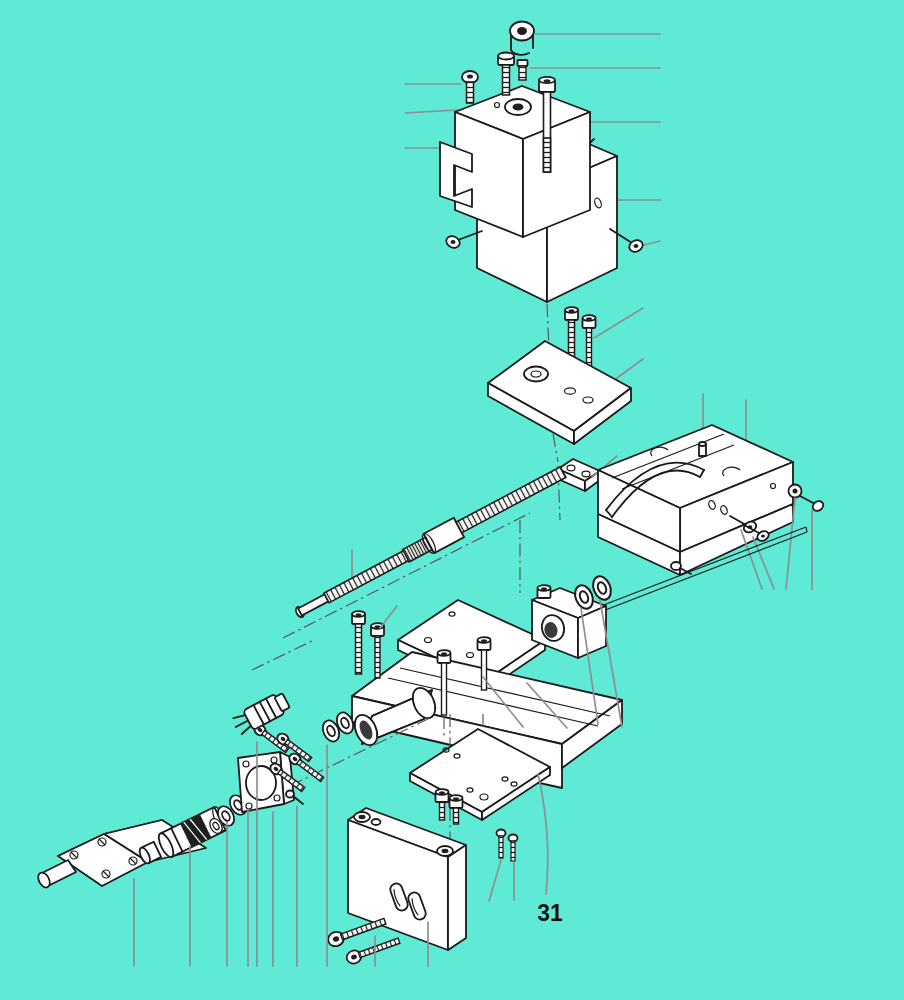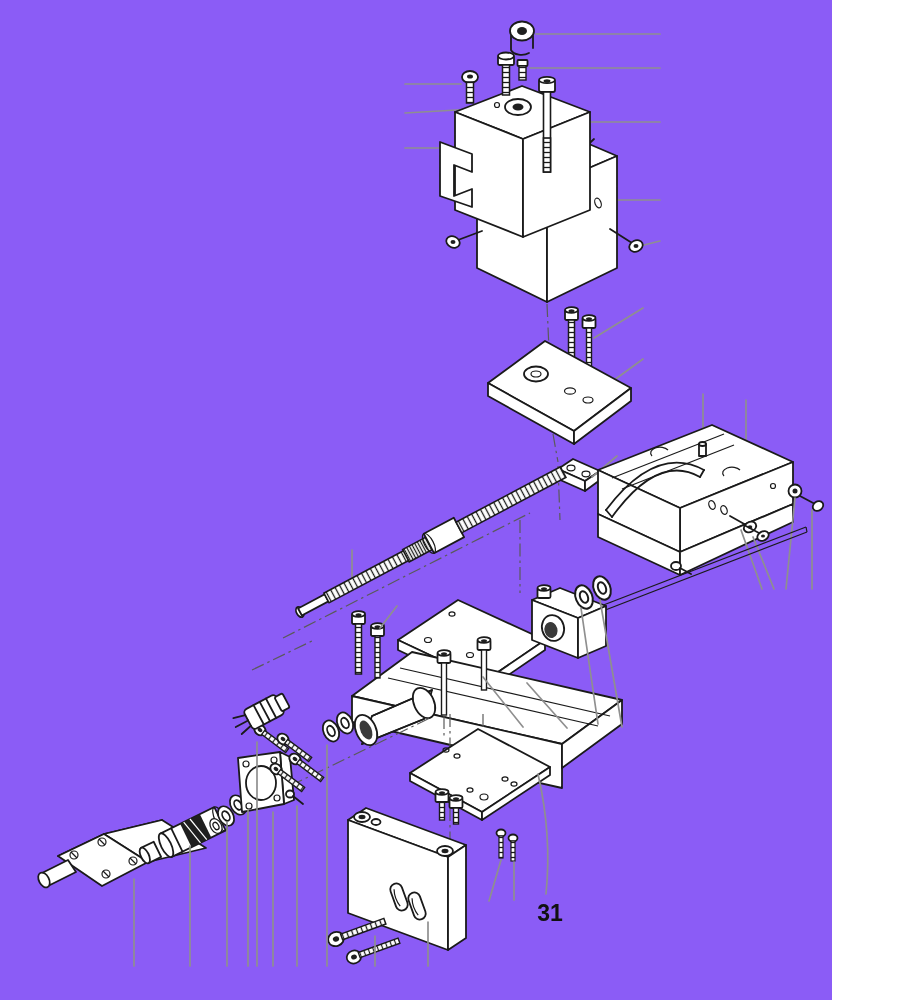--- a/index.html
+++ b/index.html
@@ -1,16 +1,16 @@
 <!DOCTYPE html>
 <html><head>
 <meta charset="utf-8">
 <style>
   html,body{margin:0;padding:0;background:#fff;}
-  #stage{position:relative;width:832px;height:1000px;background:#8b5cf6;overflow:hidden;
+  #stage{position:relative;width:904px;height:1000px;background:#5eead4;overflow:hidden;
          font-family:"Liberation Sans", sans-serif;text-decoration:underline;}
   svg{position:absolute;left:0;top:0;}
   .p  {fill:#ffffff;stroke:#1a1a1a;stroke-width:1.8;stroke-linejoin:round;}
   .pl {fill:none;stroke:#1a1a1a;stroke-width:1.8;stroke-linecap:round;stroke-linejoin:round;}
   .pt {fill:none;stroke:#1a1a1a;stroke-width:1.2;}
   .d  {fill:#1f1f1f;stroke:none;}
   .ld {stroke:#8f8f8f;stroke-width:1.7;fill:none;stroke-linecap:round;}
   .cl {stroke:#5a5a5a;stroke-width:1.2;fill:none;stroke-dasharray:13 4 2.5 4;}
   .callout{font-family:"Liberation Sans", sans-serif;font-size:23px;font-weight:bold;fill:#111;}
 </style>

